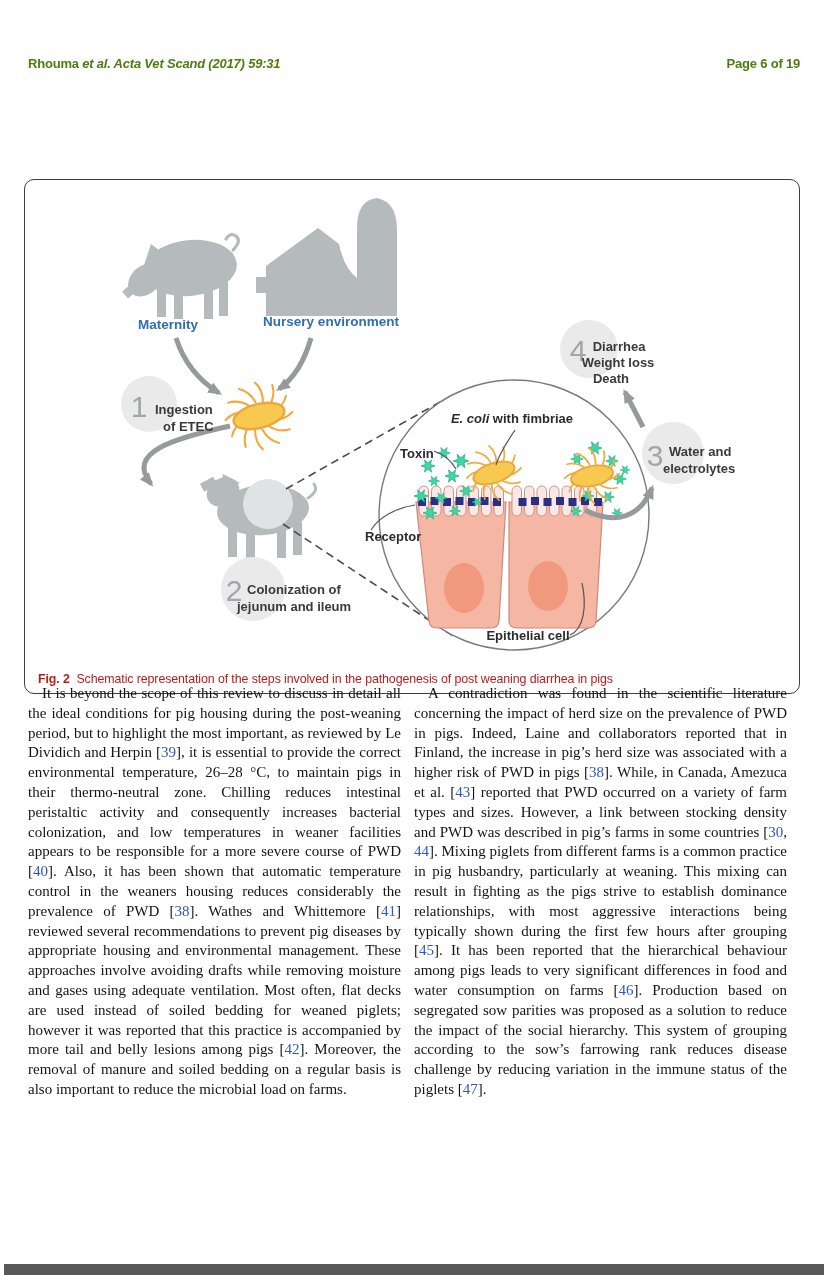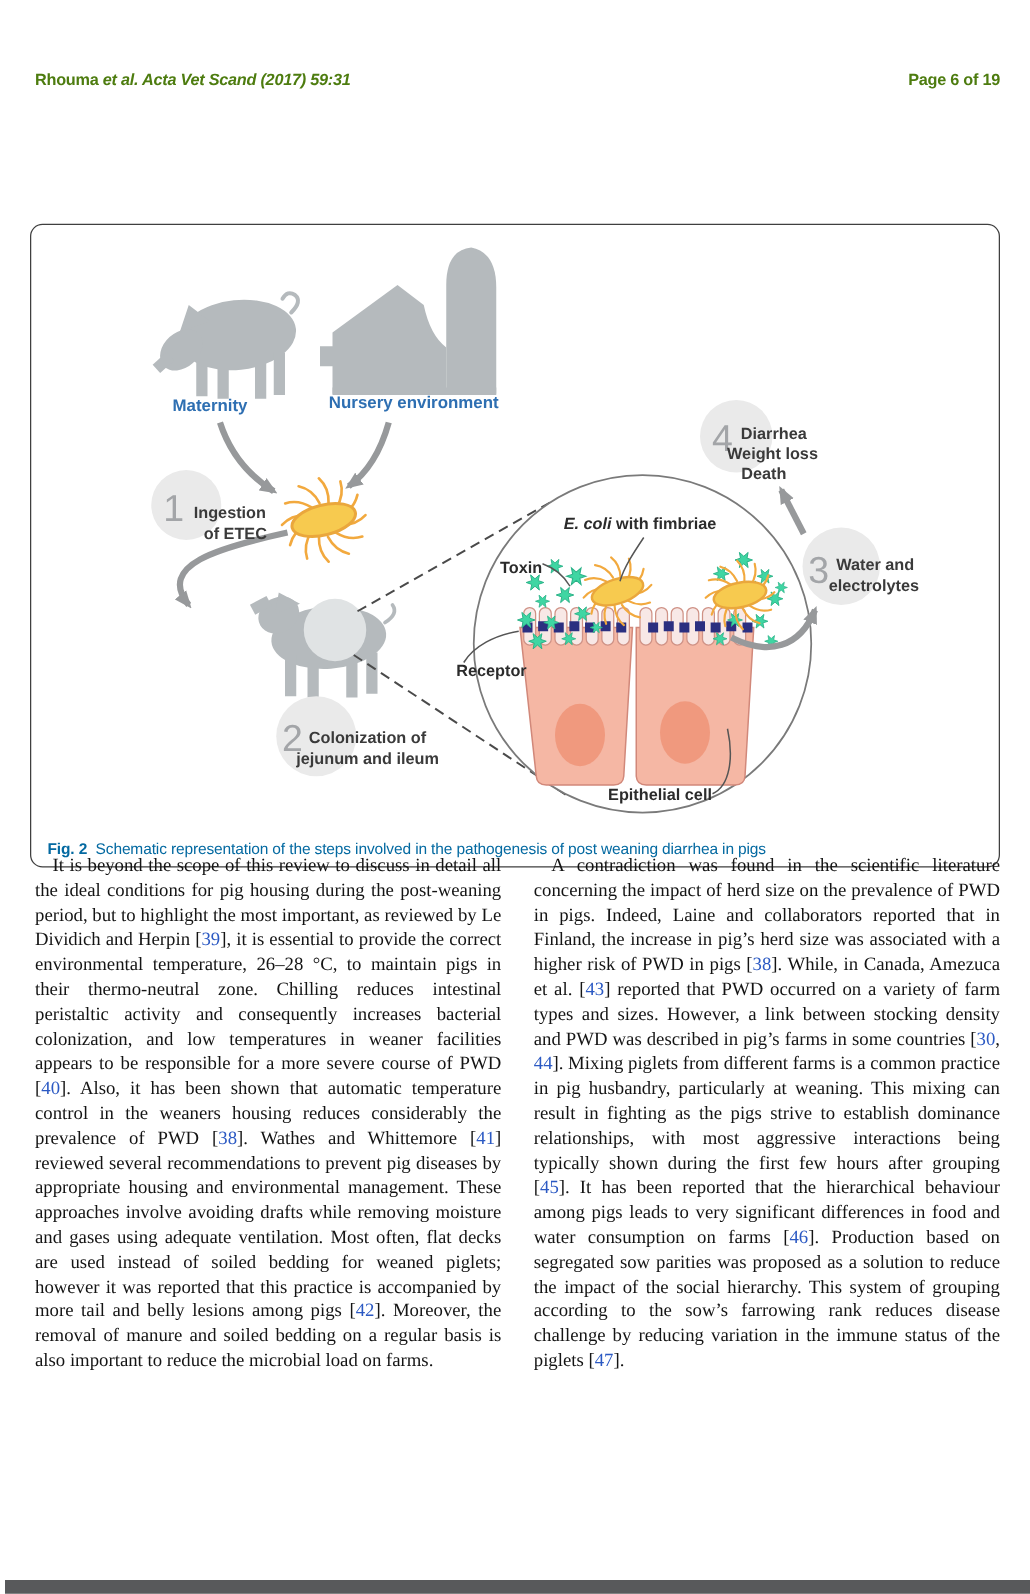--- a/index.html
+++ b/index.html
@@ -18,35 +18,35 @@
   
   .figure-box{
     position:absolute;left:24px;top:143px;width:776px;height:515px;
     border:1.4px solid #3f3f3f;border-radius:10px;box-sizing:border-box;
     background:#fff;
     margin-top:36px;
   }
   .figure-box svg{position:absolute;left:0;top:0;}
   .caption{
     position:absolute;left:13px;right:10px;bottom:7px;
-    font-family:"Liberation Sans", sans-serif;font-size:12.4px;color:#0369a1;
+    font-family:"Liberation Sans", sans-serif;font-size:12.4px;color:#b91c1c;
     letter-spacing:-0.1px;
   }
   .caption b{font-weight:bold;}
   
   text{font-family:"Liberation Sans", sans-serif;}
   .flabel{font-weight:bold;font-size:13.5px;fill:#2e6fb2;}
   .fstep{font-weight:bold;font-size:13px;fill:#3a3a3a;}
   .fnum{font-size:30px;fill:#a3a5a8;font-weight:400;}
   .finset{font-weight:600;font-size:13px;fill:#2b2b2b;}
   .finset .ital{font-style:italic;}
   
   .columns{
     position:absolute;left:28px;top:684px;width:772px;
-    display:flex;gap:26px;
+    display:flex;gap:13px;
   }
   .col{
     width:373px;font-size:15px;line-height:19.8px;text-align:justify;
     color:#141414;hyphens:auto;
   }
   .col p{margin:0;text-indent:14px;}
   .ref{color:#2b59c3;}
   .justify-last{text-align-last:justify;}
   
   .footer-bar{

